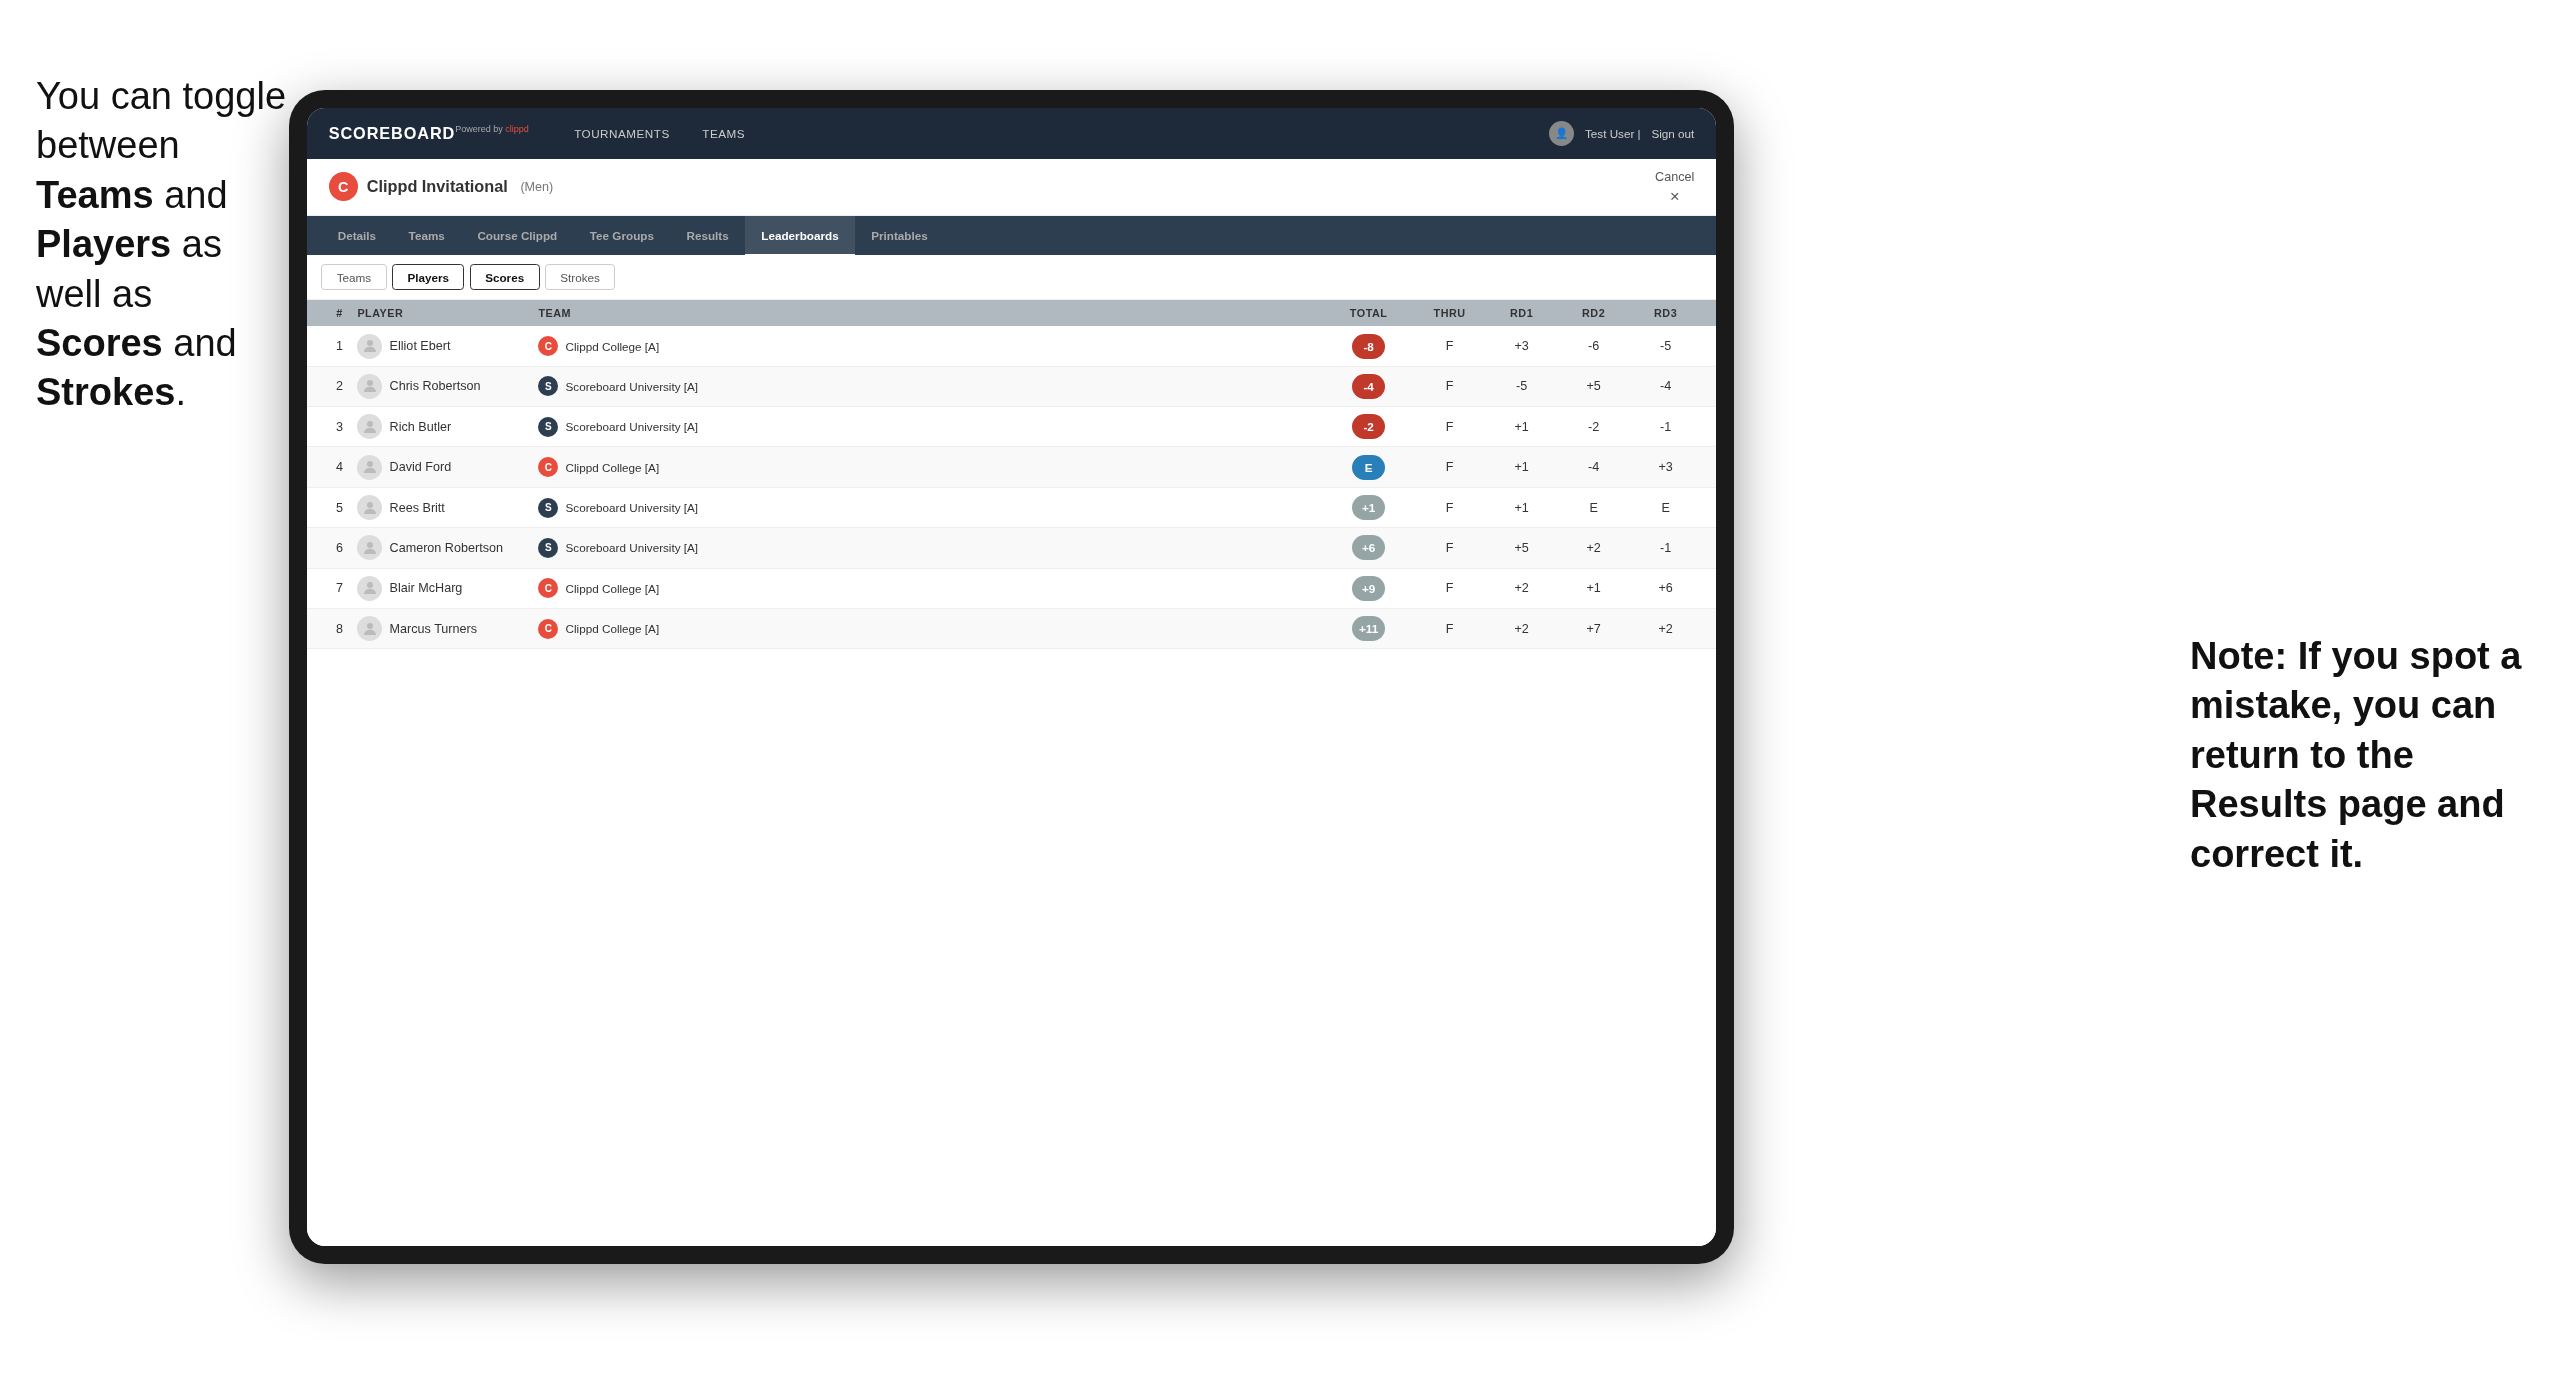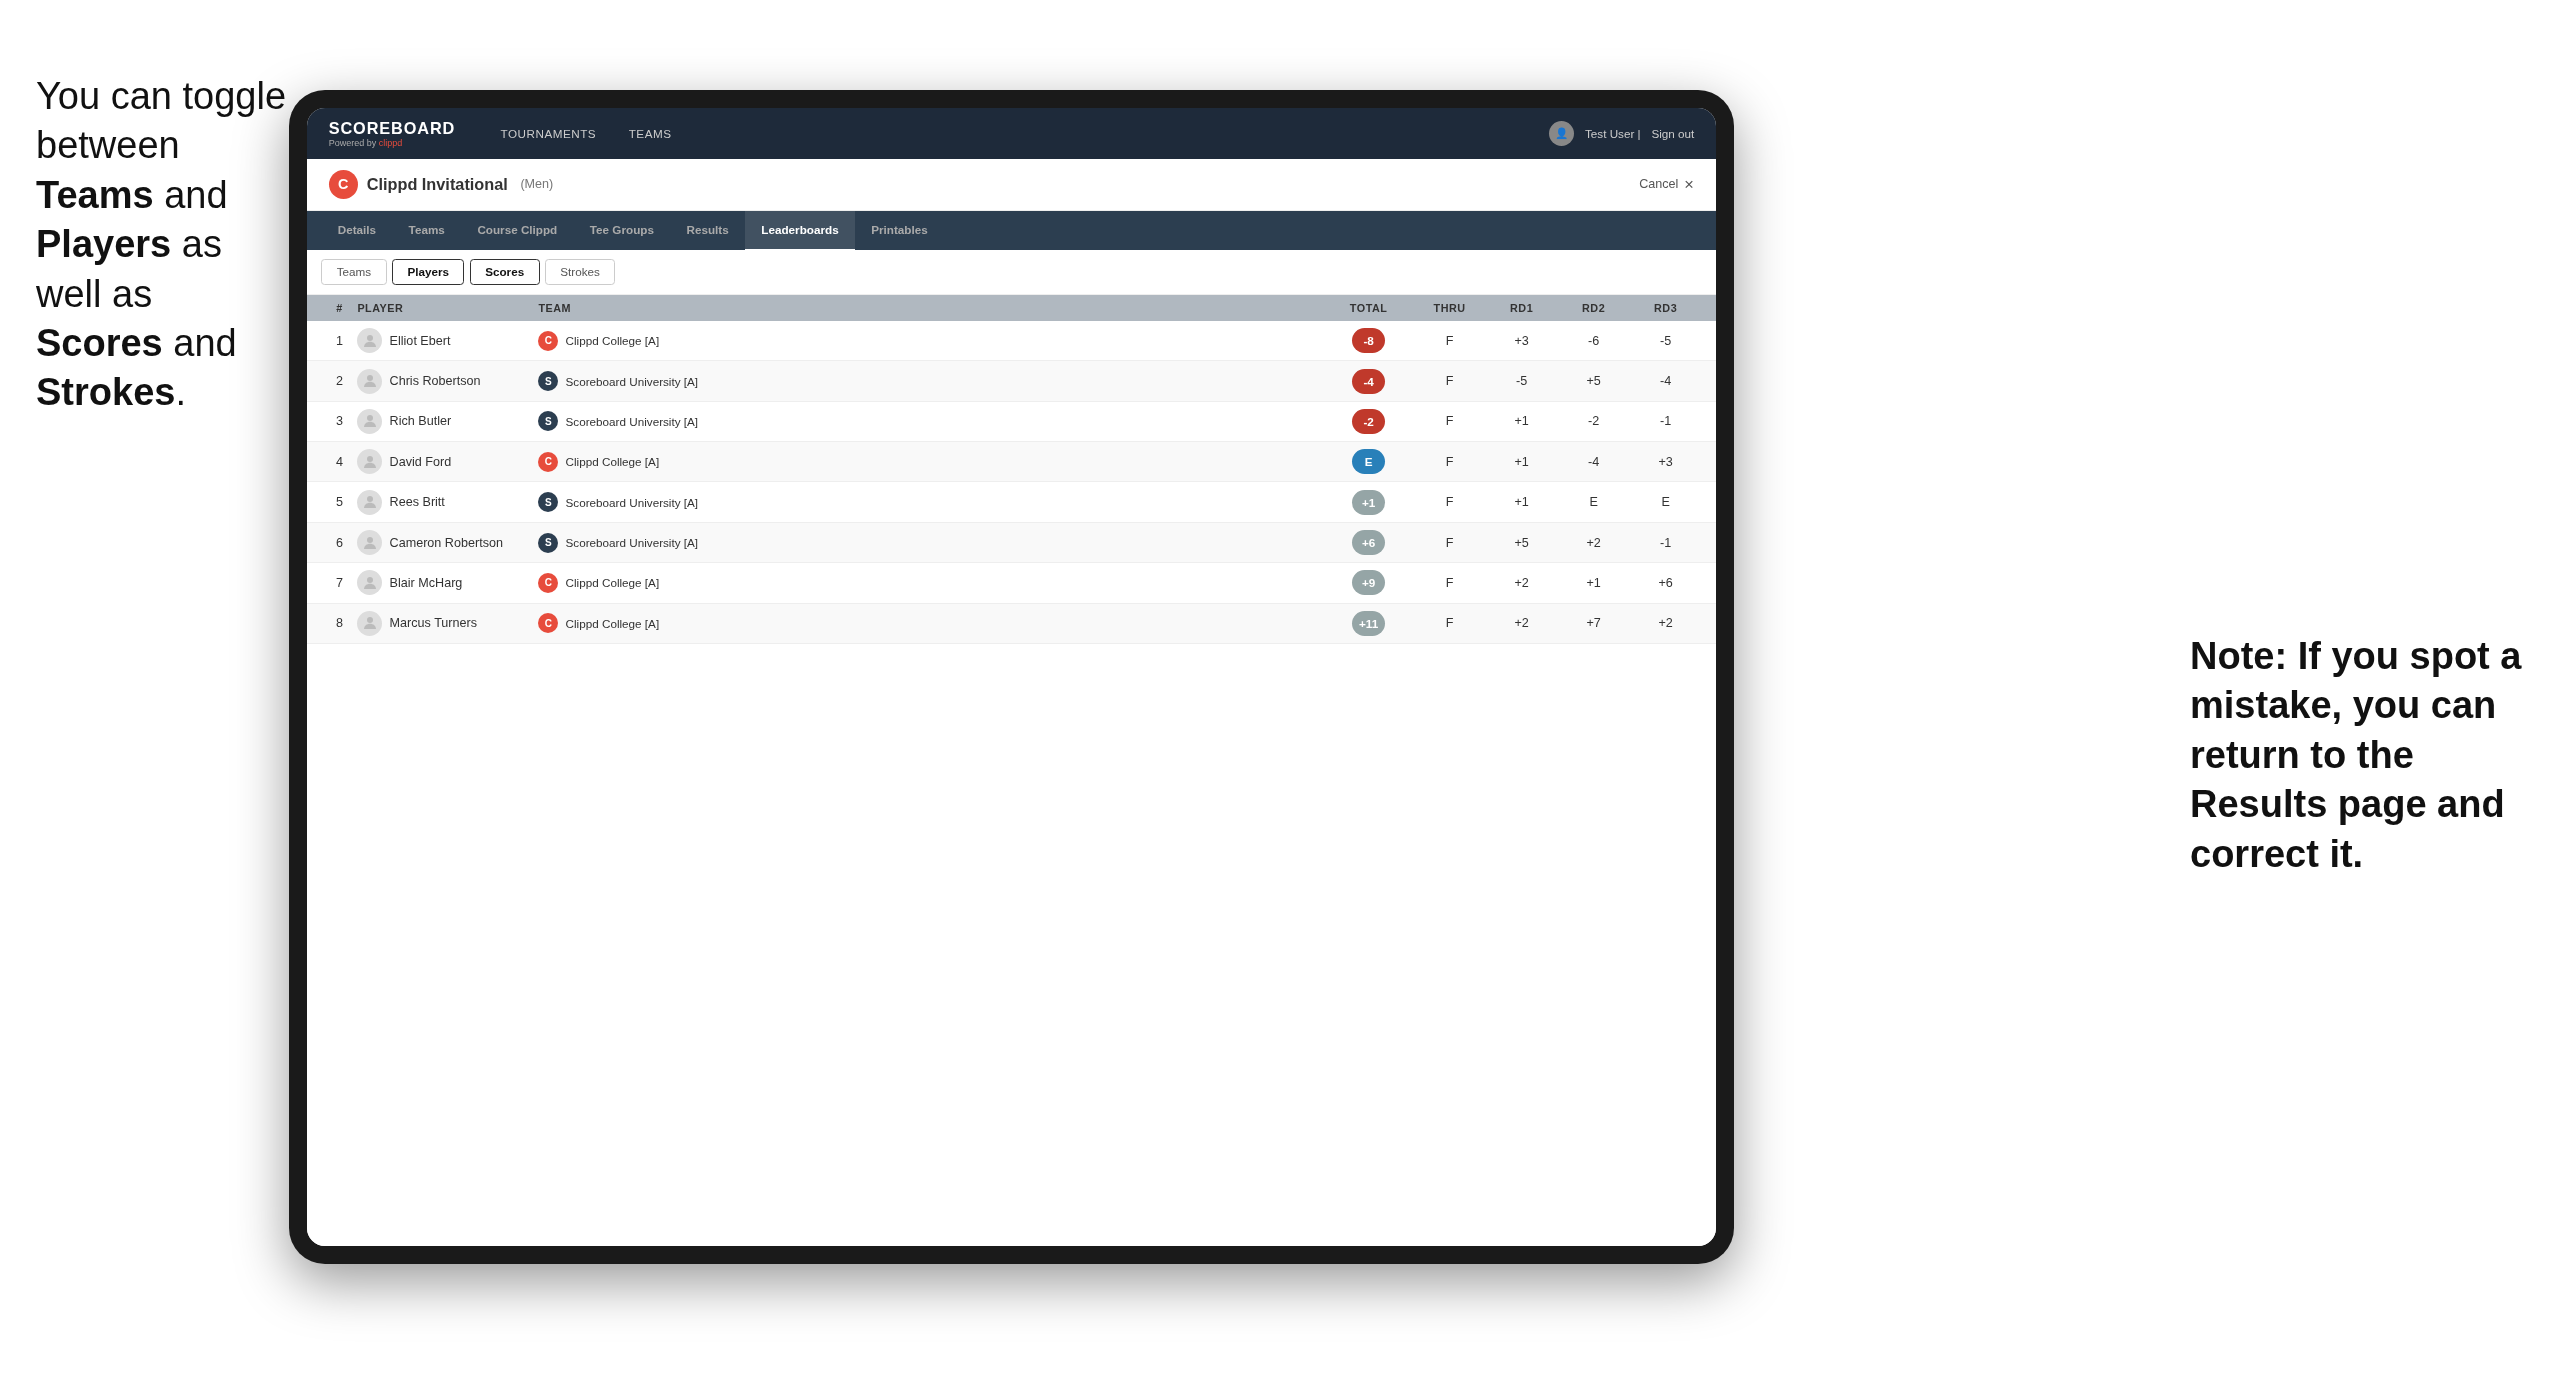--- a/index.html
+++ b/index.html
@@ -64,21 +64,21 @@
       background: #1e2a3a;
       display: flex;
       align-items: center;
       padding: 0 21.7px;
       height: 51px;
       flex-shrink: 0;
     }
 
     .logo-area {
       display: flex;
-      flex-direction: column;
+      flex-direction: row;
       margin-right: 29px;
     }
     .logo-text {
       font-size: 16.3px;
       font-weight: 800;
       color: #ffffff;
       letter-spacing: 0.9px;
       text-transform: uppercase;
     }
     .logo-sub {
@@ -165,20 +165,21 @@
       font-weight: normal;
       margin-left: 3.6px;
     }
     .cancel-btn {
       font-size: 12.6px;
       color: #555;
       cursor: pointer;
       display: flex;
       align-items: center;
       gap: 5.4px;
+      flex-direction: column;
     }
 
     
     .sub-nav {
       background: #2c3e50;
       display: flex;
       padding: 0 14.4px;
       flex-shrink: 0;
     }
     .sub-nav-tab {

